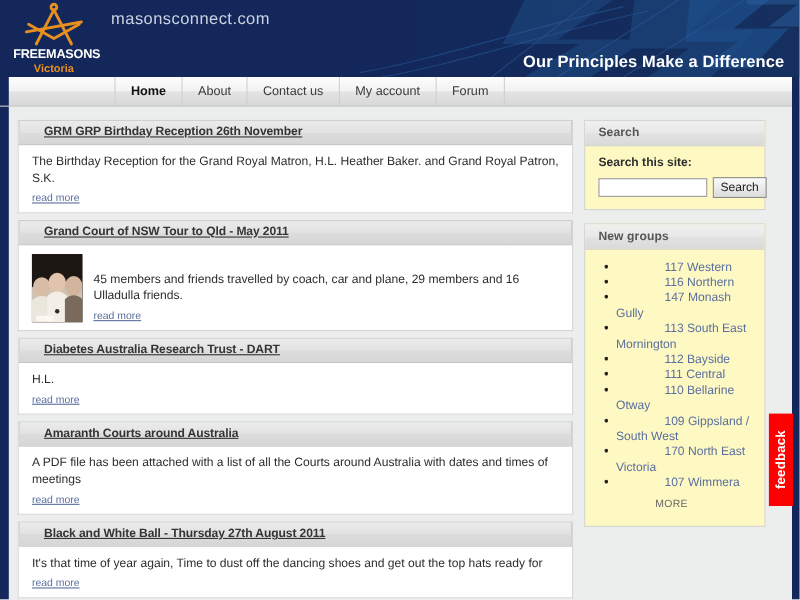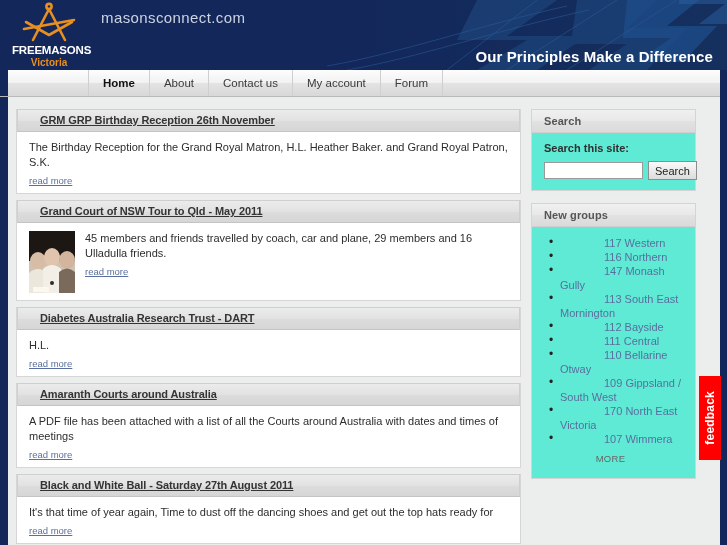--- a/index.html
+++ b/index.html
@@ -105,21 +105,21 @@
     display: flex;
     align-items: center;
     padding: 0 14px;
     font-size: 11.5px;
     color: #3a3a3a;
     border-right: 1px solid #cfcfcf;
     cursor: pointer;
     white-space: nowrap;
   }
   .nav-item:first-child { border-left: 1px solid #cfcfcf; }
-  .nav-item.active { font-weight: bold; color:#111; }
+  .nav-item.active { font-weight: bold; color:#111;margin-left:16px; }
 
   
   .body-wrap {
     position: relative;
     height: 448px;
     background: #eceded;
     box-sizing: border-box;
     padding: 12px 10px 0 8px;
     display: flex;
     gap: 10px;
@@ -156,21 +156,21 @@
     font-weight: bold;
     color: #343434;
     text-decoration: underline;
     cursor: pointer;
     letter-spacing: -.1px;
   }
   .article-body {
     padding: 8px 10px 7px 12px;
     display: flex;
     gap: 10px;
-    align-items: flex-start;
+    align-items: flex-end;
   }
   .thumb {
     width: 46px; height: 62px;
     flex: 0 0 46px;
     border: 0;
     overflow: hidden;
     background:#2a211c;
   }
   .thumb svg { display:block; }
   .article-text { flex: 1 1 auto; }
@@ -187,21 +187,21 @@
     text-decoration: underline;
     cursor: pointer;
   }
 
   
   .sidebar {
     width: 165px;
     flex: 0 0 165px;
   }
   .panel {
-    background:#5eead4;
+    background:#fef9c3;
     border:1px solid #d4d4d4;
     margin-bottom: 12px;
   }
   .panel-head {
     background: linear-gradient(to bottom,#f0f0f0 0%,#e8e8e8 50%,#e2e2e2 51%,#dadada 100%);
     border-bottom: 1px solid #cfcfcf;
     padding: 5px 10px 5px 12px;
     font-size: 11px;
     font-weight: bold;
     color: #555;
@@ -418,21 +418,21 @@
         <div class="article-body">
           <div class="article-text">
             <div class="teaser">A PDF file has been attached with a list of all the Courts around Australia  with dates and times of meetings</div>
             <span class="readmore">read more</span>
           </div>
         </div>
       </div>
 
       <div class="article">
         <div class="article-head">
-          <span class="article-title">Black and White Ball - Saturday 27th August 2011</span>
+          <span class="article-title">Black and White Ball - Thursday 27th August 2011</span>
         </div>
         <div class="article-body">
           <div class="article-text">
             <div class="teaser">It's that time of year again,  Time to dust off the dancing shoes and get out the top hats  ready for</div>
             <span class="readmore">read more</span>
           </div>
         </div>
       </div>
 
     </div>

